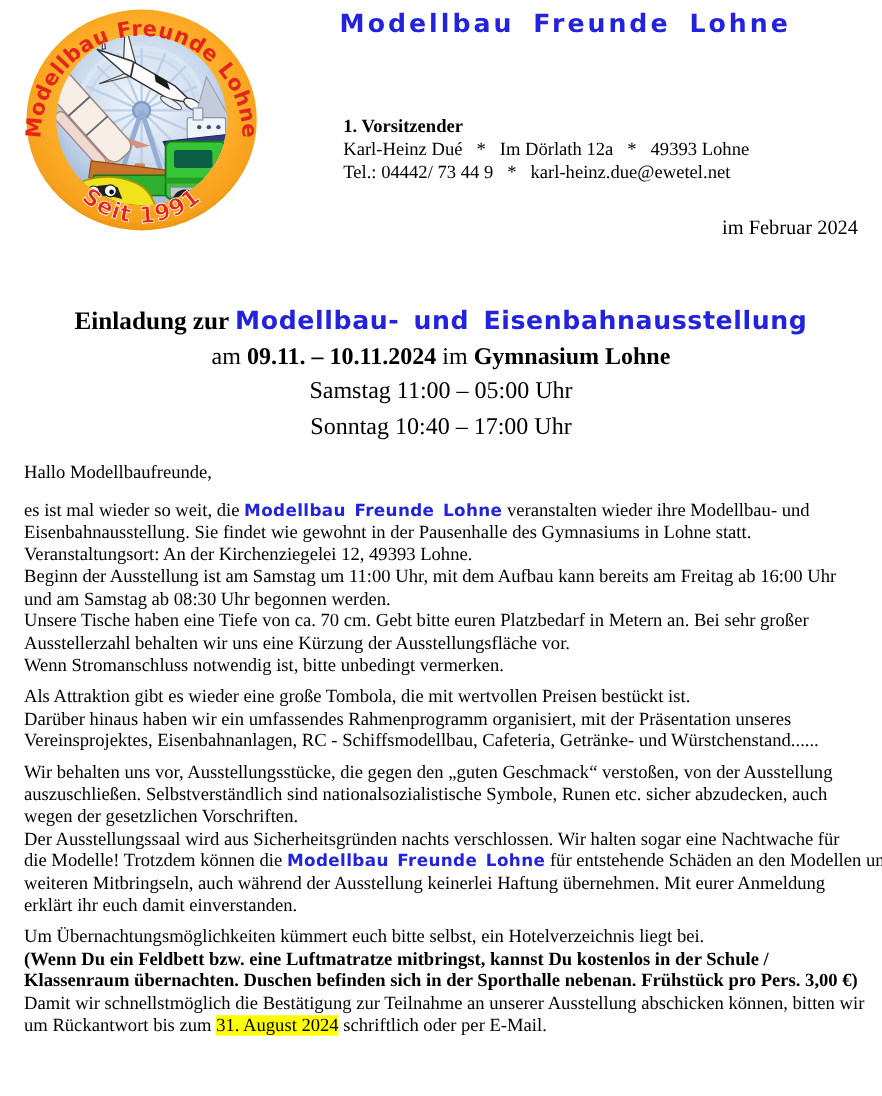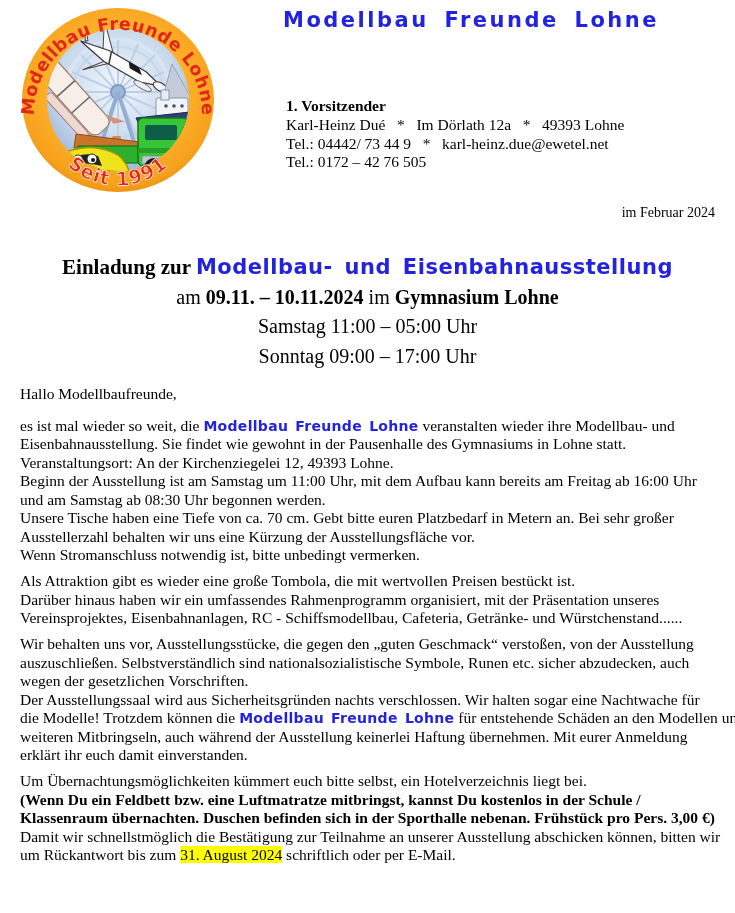--- a/index.html
+++ b/index.html
@@ -17,21 +17,21 @@
   .logo{position:absolute;left:20px;top:6px;}
   .club-title{
     position:absolute;left:283px;top:8px;
     font-family:"DejaVu Sans",sans-serif;font-weight:bold;
     font-size:21px;letter-spacing:2.5px;word-spacing:6px;color:var(--blue);
     white-space:nowrap;
   }
   .contact{position:absolute;left:286px;top:51px;font-size:15.5px;line-height:18.8px;}
   .contact div{white-space:pre;}
   .contact .role{font-weight:bold;margin-top:46px;}
-  .date-line{position:absolute;top:205px;right:20px;font-size:14px;margin-left:26px;}
+  .date-line{position:absolute;top:180px;right:20px;font-size:17px;margin-left:26px;}
   
   .invite{text-align:center;padding-top:38px;}
   .inv-line{line-height:29.5px;font-size:20px;white-space:nowrap;}
   .inv-line1{font-size:21px;}
   .hb{font-weight:bold;}
   .b{font-weight:bold;}
   .u{}
   .comicxl{
     font-family:"DejaVu Sans",sans-serif;font-weight:bold;color:var(--blue);
     font-size:21px;letter-spacing:0.5px;word-spacing:4px;
@@ -177,31 +177,30 @@
         <textPath href="#arcBottom" startOffset="50%" text-anchor="middle">Seit 1991</textPath>
       </text>
     </svg>
 
     <div class="club-title">Modellbau Freunde Lohne</div>
 
     <div class="contact">
       <div class="role">1. Vorsitzender</div>
       <div>Karl-Heinz Dué   *   Im Dörlath 12a   *   49393 Lohne</div>
       <div>Tel.: 04442/ 73 44 9   *   karl-heinz.due@ewetel.net</div>
-      <div>Tel.: 0172 – 42 76 505</div>
     </div>
 
     <div class="date-line">im Februar 2024</div>
   </header>
 
   <section class="invite">
     <div class="inv-line inv-line1"><span class="hb">Einladung zur </span><span class="comicxl">Modellbau- und Eisenbahnausstellung</span></div>
     <div class="inv-line"><span>am </span><span class="b">09.11. – 10.11.2024</span><span> im </span><span class="b">Gymnasium Lohne</span></div>
     <div class="inv-line">Samstag 11:00 – 05:00 Uhr</div>
-    <div class="inv-line">Sonntag 09:00 – 17:00 Uhr</div>
+    <div class="inv-line">Sonntag 10:40 – 17:00 Uhr</div>
   </section>
 
   <main class="body">
     <p class="salutation">Hallo Modellbaufreunde,</p>
     <p><span>es ist mal wieder so weit, die </span><span class="comic">Modellbau Freunde Lohne</span><span> veranstalten wieder ihre Modellbau- und</span><br><span>Eisenbahnausstellung. Sie findet wie gewohnt in der </span><span class="u">Pausenhalle des Gymnasiums in Lohne</span><span> statt.</span><br><span>Veranstaltungsort: An der Kirchenziegelei 12, 49393 Lohne.</span><br><span>Beginn der Ausstellung ist am Samstag um 11:00 Uhr, mit dem Aufbau kann bereits am Freitag ab 16:00 Uhr</span><br><span>und am </span><span class="u">Samstag ab 08:30 Uhr</span><span> begonnen werden.</span><br><span>Unsere Tische haben eine Tiefe von ca. 70 cm. Gebt bitte euren Platzbedarf in Metern an. Bei sehr großer</span><br><span>Ausstellerzahl behalten wir uns eine Kürzung der Ausstellungsfläche vor.</span><br><span>Wenn Stromanschluss notwendig ist, bitte unbedingt vermerken.</span></p>
     <p><span>Als Attraktion gibt es wieder eine große Tombola, die mit wertvollen Preisen bestückt ist.</span><br><span>Darüber hinaus haben wir ein umfassendes Rahmenprogramm organisiert, mit der Präsentation unseres</span><br><span>Vereinsprojektes, Eisenbahnanlagen, RC - Schiffsmodellbau, Cafeteria, Getränke- und Würstchenstand......</span></p>
     <p><span>Wir behalten uns vor, Ausstellungsstücke, die gegen den „guten Geschmack“ verstoßen, von der Ausstellung</span><br><span>auszuschließen. Selbstverständlich sind nationalsozialistische Symbole, Runen etc. sicher abzudecken, auch</span><br><span>wegen der gesetzlichen Vorschriften.</span><br><span>Der Ausstellungssaal wird aus Sicherheitsgründen nachts verschlossen. Wir halten sogar eine Nachtwache für</span><br><span>die Modelle! Trotzdem können die </span><span class="comic">Modellbau Freunde Lohne</span><span> für entstehende Schäden an den Modellen und</span><br><span>weiteren Mitbringseln, auch während der Ausstellung keinerlei Haftung übernehmen. Mit eurer Anmeldung</span><br><span>erklärt ihr euch damit einverstanden.</span></p>
     <p><span>Um Übernachtungsmöglichkeiten kümmert euch bitte selbst, ein Hotelverzeichnis liegt bei.</span><br><span class="b">(Wenn Du ein Feldbett bzw. eine Luftmatratze mitbringst, kannst Du kostenlos in der Schule /</span><br><span class="b">Klassenraum übernachten. Duschen befinden sich in der Sporthalle nebenan. Frühstück pro Pers. 3,00 €)</span><br><span>Damit wir schnellstmöglich die Bestätigung zur Teilnahme an unserer Ausstellung abschicken können, bitten wir</span><br><span>um Rückantwort bis zum </span><span class="hl">31. August 2024</span><span> schriftlich oder per E-Mail.</span></p>
   </main>
 

